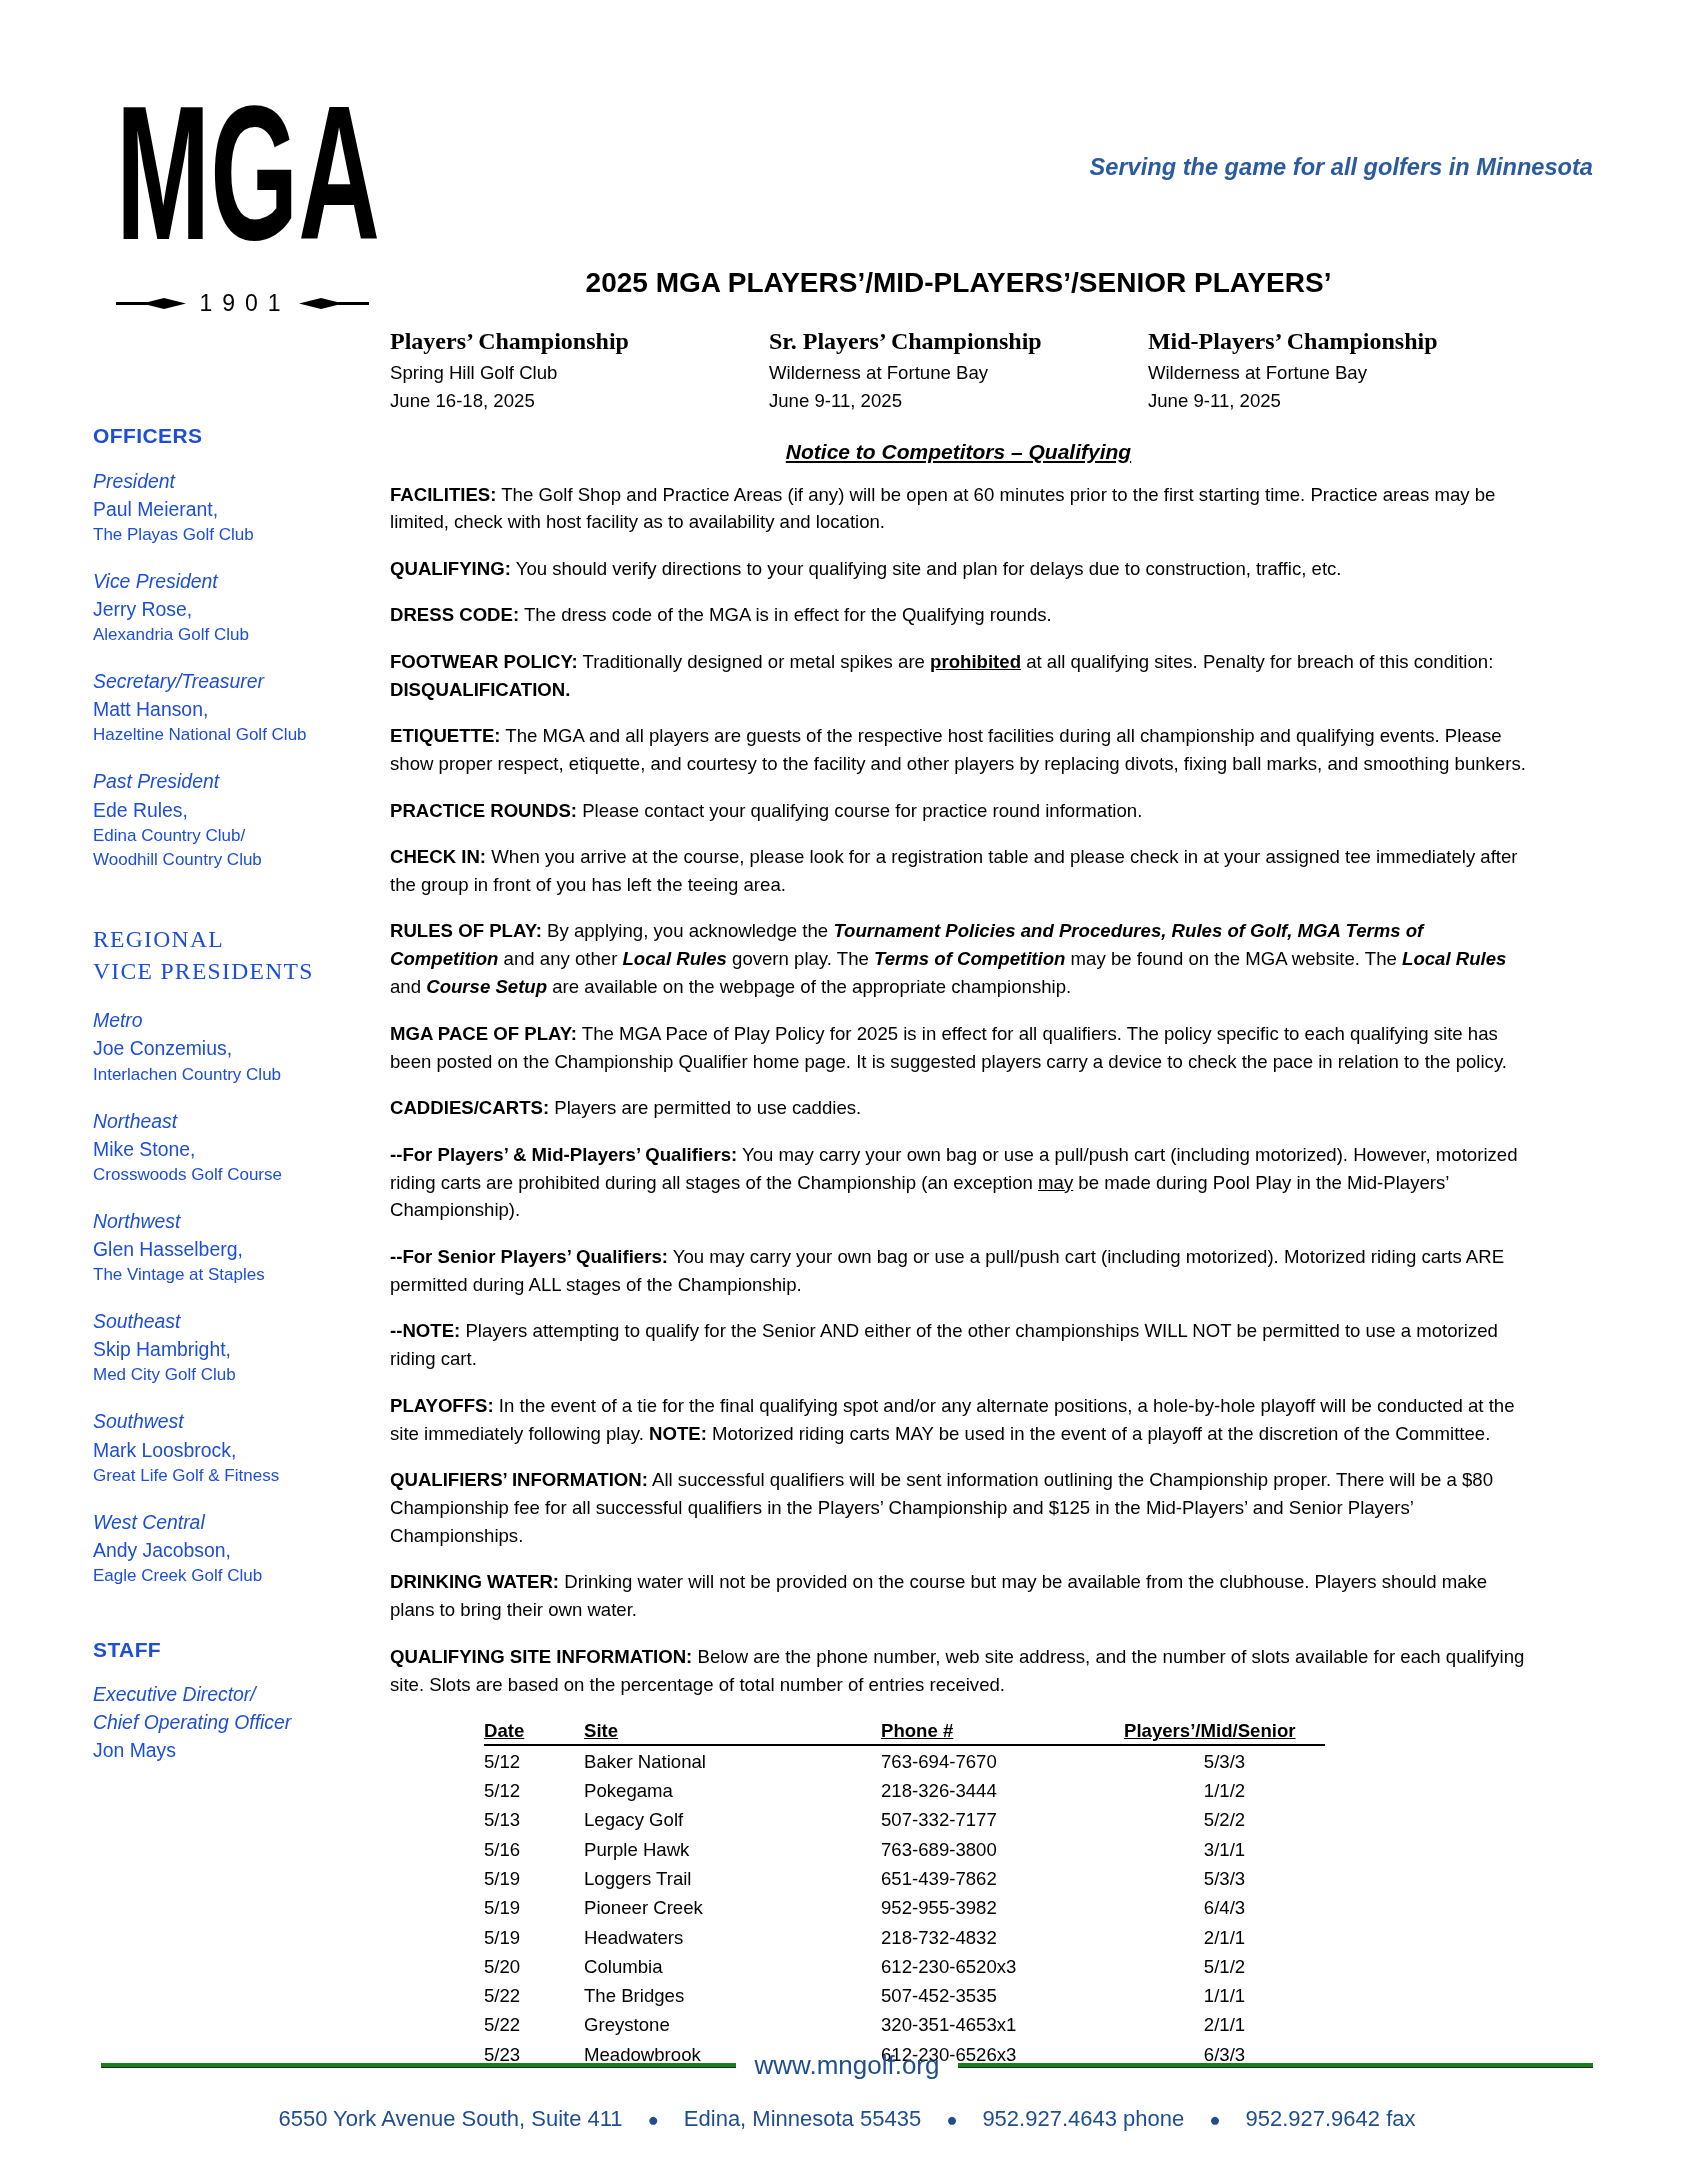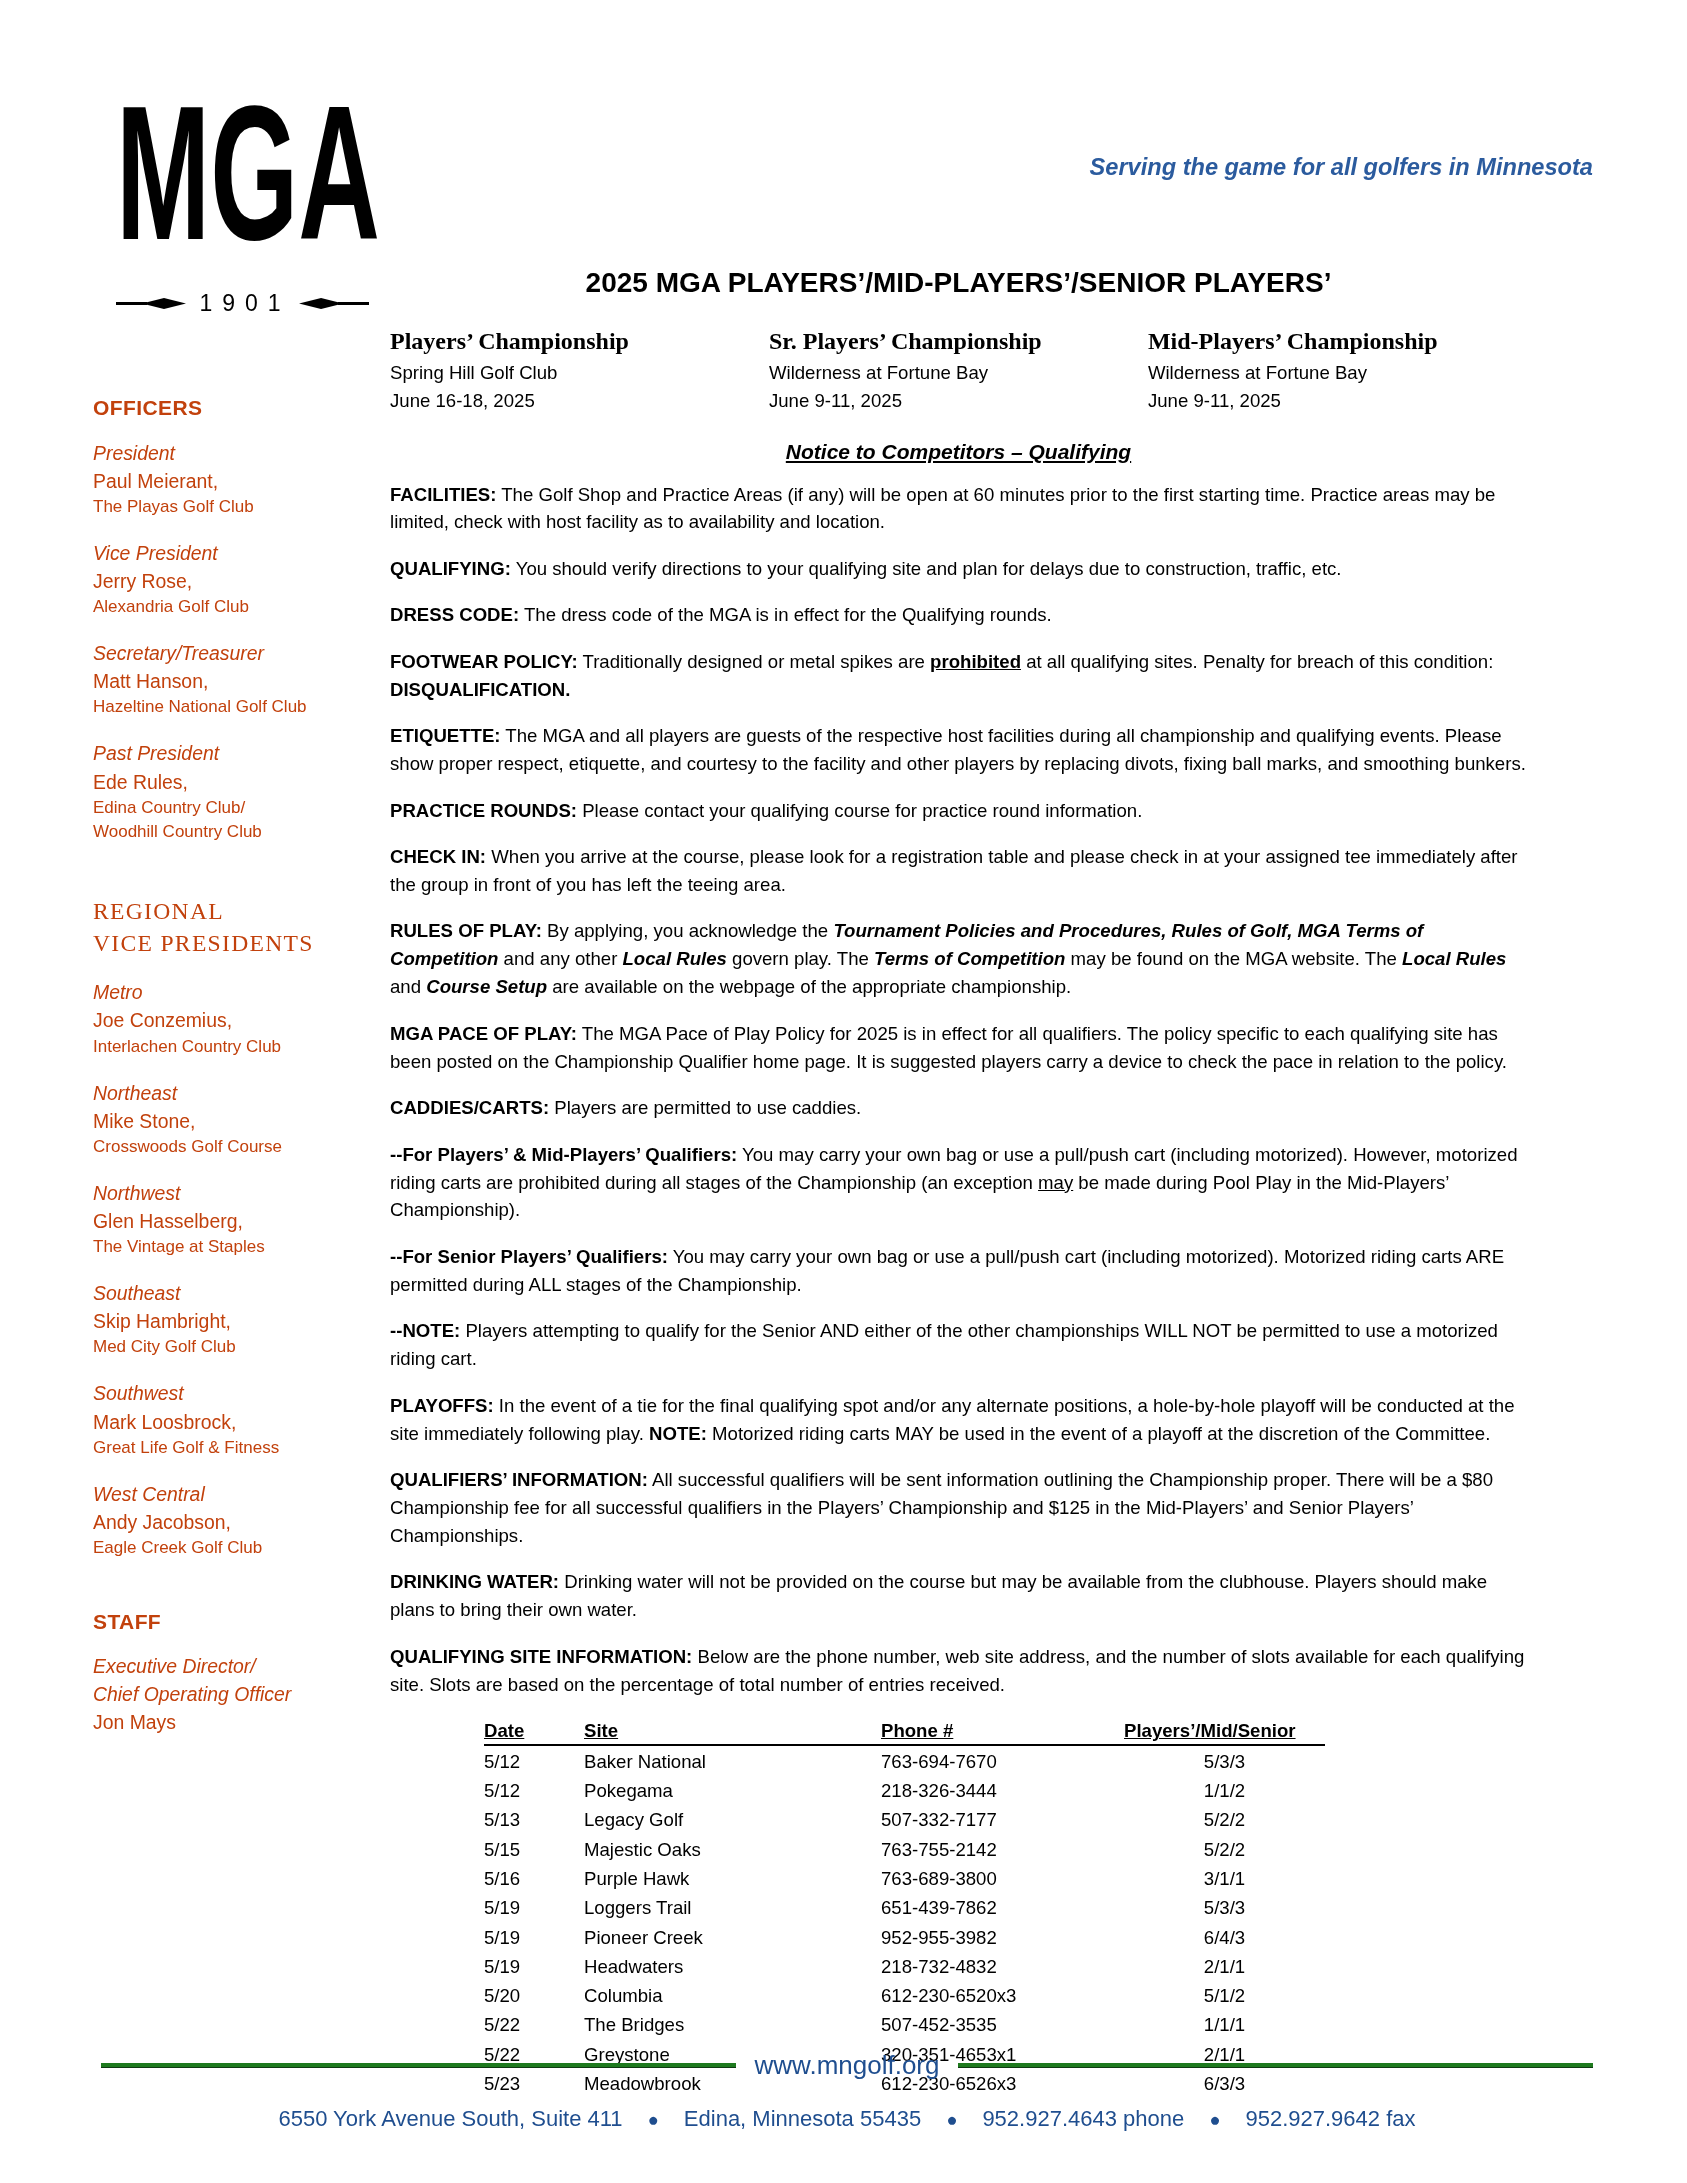--- a/index.html
+++ b/index.html
@@ -25,21 +25,21 @@
     clip-path:polygon(0 50%,50% 0,100% 50%,50% 100%);}
   .lg-diamond.left{margin-left:-5px;}
   .lg-diamond.right{margin-right:-5px;}
   .logo-year{font-size:23px;letter-spacing:10px;margin:0 8.4px 0 13.5px;font-weight:500;}
   
   .tagline{
     position:absolute;top:154px;right:94px;
     font-style:italic;font-weight:600;font-size:23.6px;color:#2B5B9E;
   }
   
-  .sidebar{position:absolute;left:93px;top:396px;width:287px;color:#c2410c;}
+  .sidebar{position:absolute;left:93px;top:424px;width:287px;color:#1d4ed8;}
   .sb-heading{font-weight:700;font-size:21px;margin:0 0 18.6px 0;letter-spacing:0.4px;}
   .sb-heading.gap-top{margin-top:49px;}
   .sb-serif-heading{
     font-family:"Liberation Serif", serif;font-size:23.6px;line-height:1.35;
     letter-spacing:1.3px;margin:51px 0 18.6px 0;
   }
   .sb-group{margin:0 0 19.4px 0;}
   .sb-role{font-style:italic;font-size:19.4px;line-height:1.45;}
   .sb-name{font-size:19.4px;line-height:1.45;}
   .sb-club{font-size:17px;line-height:1.45;}
@@ -234,26 +234,20 @@
             <td class="col-phone">218-326-3444</td>
             <td class="col-slots">1/1/2</td>
           </tr>
           <tr>
             <td class="col-date">5/13</td>
             <td class="col-site">Legacy Golf</td>
             <td class="col-phone">507-332-7177</td>
             <td class="col-slots">5/2/2</td>
           </tr>
           <tr>
-            <td class="col-date">5/15</td>
-            <td class="col-site">Majestic Oaks</td>
-            <td class="col-phone">763-755-2142</td>
-            <td class="col-slots">5/2/2</td>
-          </tr>
-          <tr>
             <td class="col-date">5/16</td>
             <td class="col-site">Purple Hawk</td>
             <td class="col-phone">763-689-3800</td>
             <td class="col-slots">3/1/1</td>
           </tr>
           <tr>
             <td class="col-date">5/19</td>
             <td class="col-site">Loggers Trail</td>
             <td class="col-phone">651-439-7862</td>
             <td class="col-slots">5/3/3</td>

